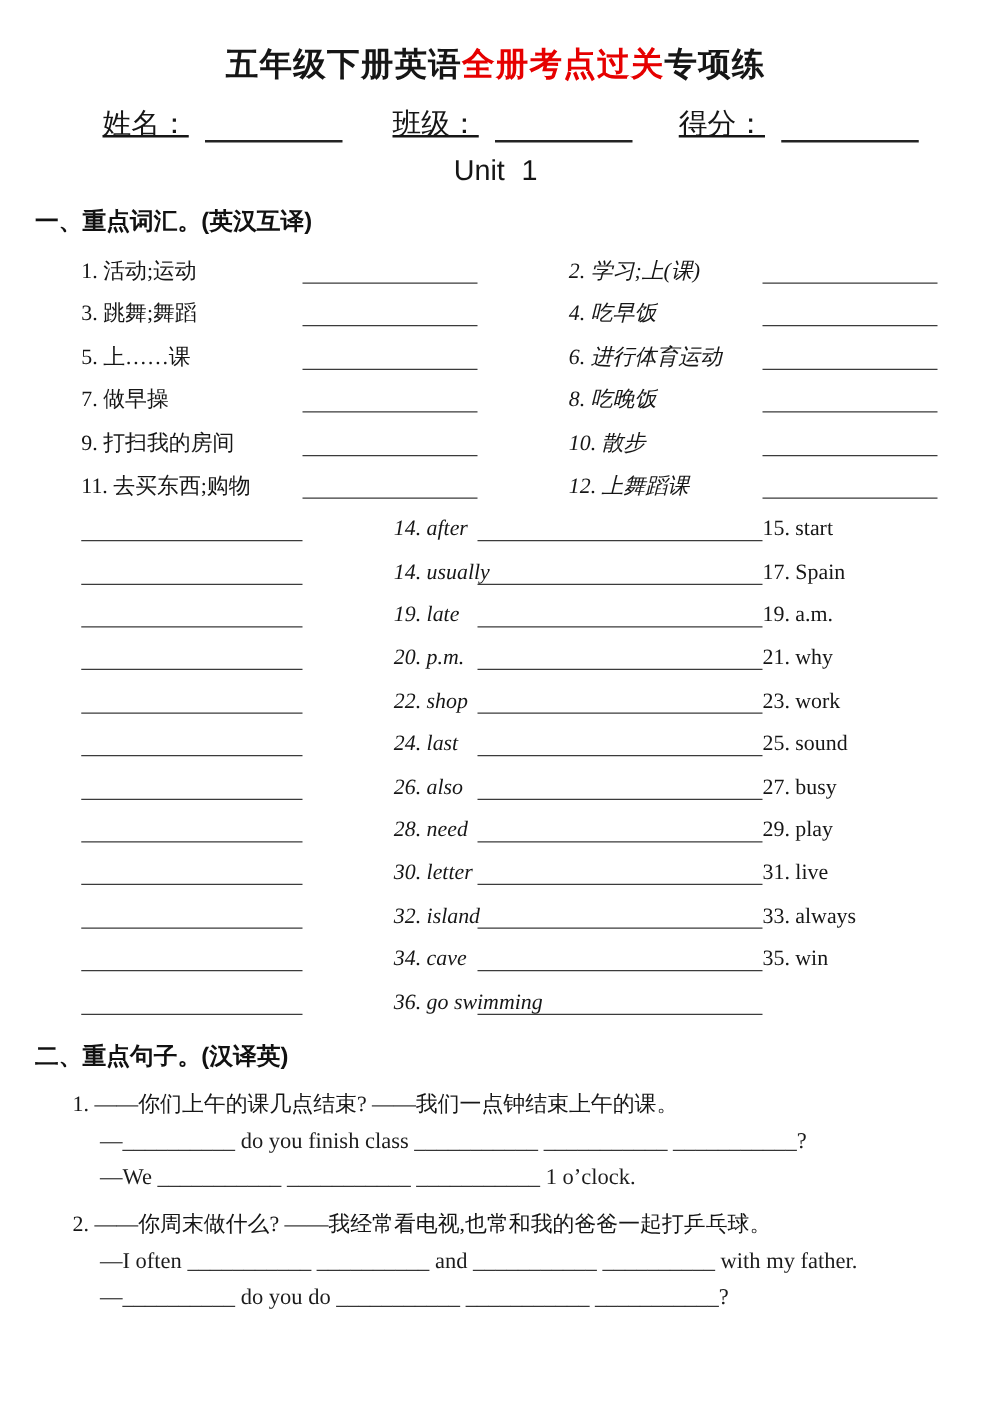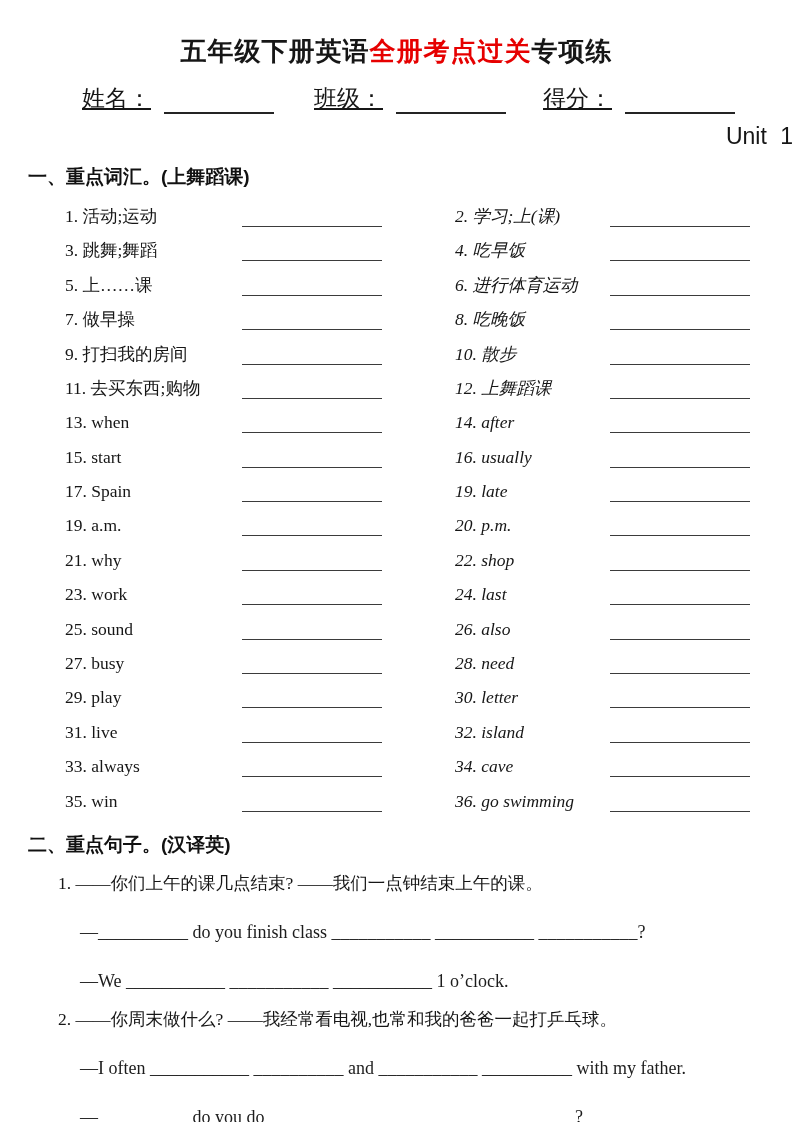--- a/index.html
+++ b/index.html
@@ -24,21 +24,21 @@
     display:flex;align-items:flex-end;margin:18px 0 0 82px;
     font-size:23px;line-height:1.25;text-decoration:underline;
   }
   .info-label{white-space:nowrap;}
   .info-blank{width:110px;height:25px;border-bottom:2px solid #242424;margin-left:13px;}
   .info-gap1{margin-left:40px;}
   .info-gap2{margin-left:37px;}
 
   
   .unit{
-    text-align:right;margin-top:9px;
+    text-align:center;margin-top:9px;
     font-family:"Liberation Sans","DejaVu Sans",sans-serif;
     font-size:23px;word-spacing:7px;
   }
 
   
   .sec-head{
     margin:14px 0 0 28px;
     font-family:"Liberation Sans","DejaVu Sans",sans-serif;
     font-weight:700;font-size:19px;color:#111;
     white-space:nowrap;
@@ -57,21 +57,21 @@
   .v-right{padding-left:73px;box-sizing:border-box;font-style:italic;}
   .v-blank{
     height:27px;border-bottom:1.6px solid #3b3b3b;align-self:start;
   }
 
   
   .q-prompt{
     margin:13px 0 0 58px;font-size:17.5px;line-height:25px;white-space:nowrap;
   }
   .q-line{
-    margin:24px 0 0 80px;font-size:18px;line-height:25px;white-space:nowrap;
+    margin:4px 0 0 80px;font-size:18px;line-height:25px;white-space:nowrap;
     color:#1c1c1c;
   }
 </style>
 </head>
 <body>
 
 <div class="page">
 
   <div class="title">
     <span>五年级下册英语</span><span class="red">全册考点过关</span><span>专项练</span>
@@ -81,21 +81,21 @@
     <span class="info-label">姓名：</span>
     <span class="info-blank"></span>
     <span class="info-label info-gap1">班级：</span>
     <span class="info-blank"></span>
     <span class="info-label info-gap2">得分：</span>
     <span class="info-blank"></span>
   </div>
 
   <div class="unit">Unit 1</div>
 
-  <div class="sec-head">一、重点词汇。(上舞蹈课)</div>
+  <div class="sec-head">一、重点词汇。(英汉互译)</div>
 
   <div class="vocab-grid">
       <div class="v-label">1. 活动;运动</div>
       <div class="v-blank"></div>
       <div class="v-label v-right">2. 学习;上(课)</div>
       <div class="v-blank"></div>
       <div class="v-label">3. 跳舞;舞蹈</div>
       <div class="v-blank"></div>
       <div class="v-label v-right">4. 吃早饭</div>
       <div class="v-blank"></div>
@@ -108,27 +108,26 @@
       <div class="v-label v-right">8. 吃晚饭</div>
       <div class="v-blank"></div>
       <div class="v-label">9. 打扫我的房间</div>
       <div class="v-blank"></div>
       <div class="v-label v-right">10. 散步</div>
       <div class="v-blank"></div>
       <div class="v-label">11. 去买东西;购物</div>
       <div class="v-blank"></div>
       <div class="v-label v-right">12. 上舞蹈课</div>
       <div class="v-blank"></div>
-      <div class="v-label">13. when</div>
       <div class="v-blank"></div>
       <div class="v-label v-right">14. after</div>
       <div class="v-blank"></div>
       <div class="v-label">15. start</div>
       <div class="v-blank"></div>
-      <div class="v-label v-right">16. usually</div>
+      <div class="v-label v-right">14. usually</div>
       <div class="v-blank"></div>
       <div class="v-label">17. Spain</div>
       <div class="v-blank"></div>
       <div class="v-label v-right">19. late</div>
       <div class="v-blank"></div>
       <div class="v-label">19. a.m.</div>
       <div class="v-blank"></div>
       <div class="v-label v-right">20. p.m.</div>
       <div class="v-blank"></div>
       <div class="v-label">21. why</div>

